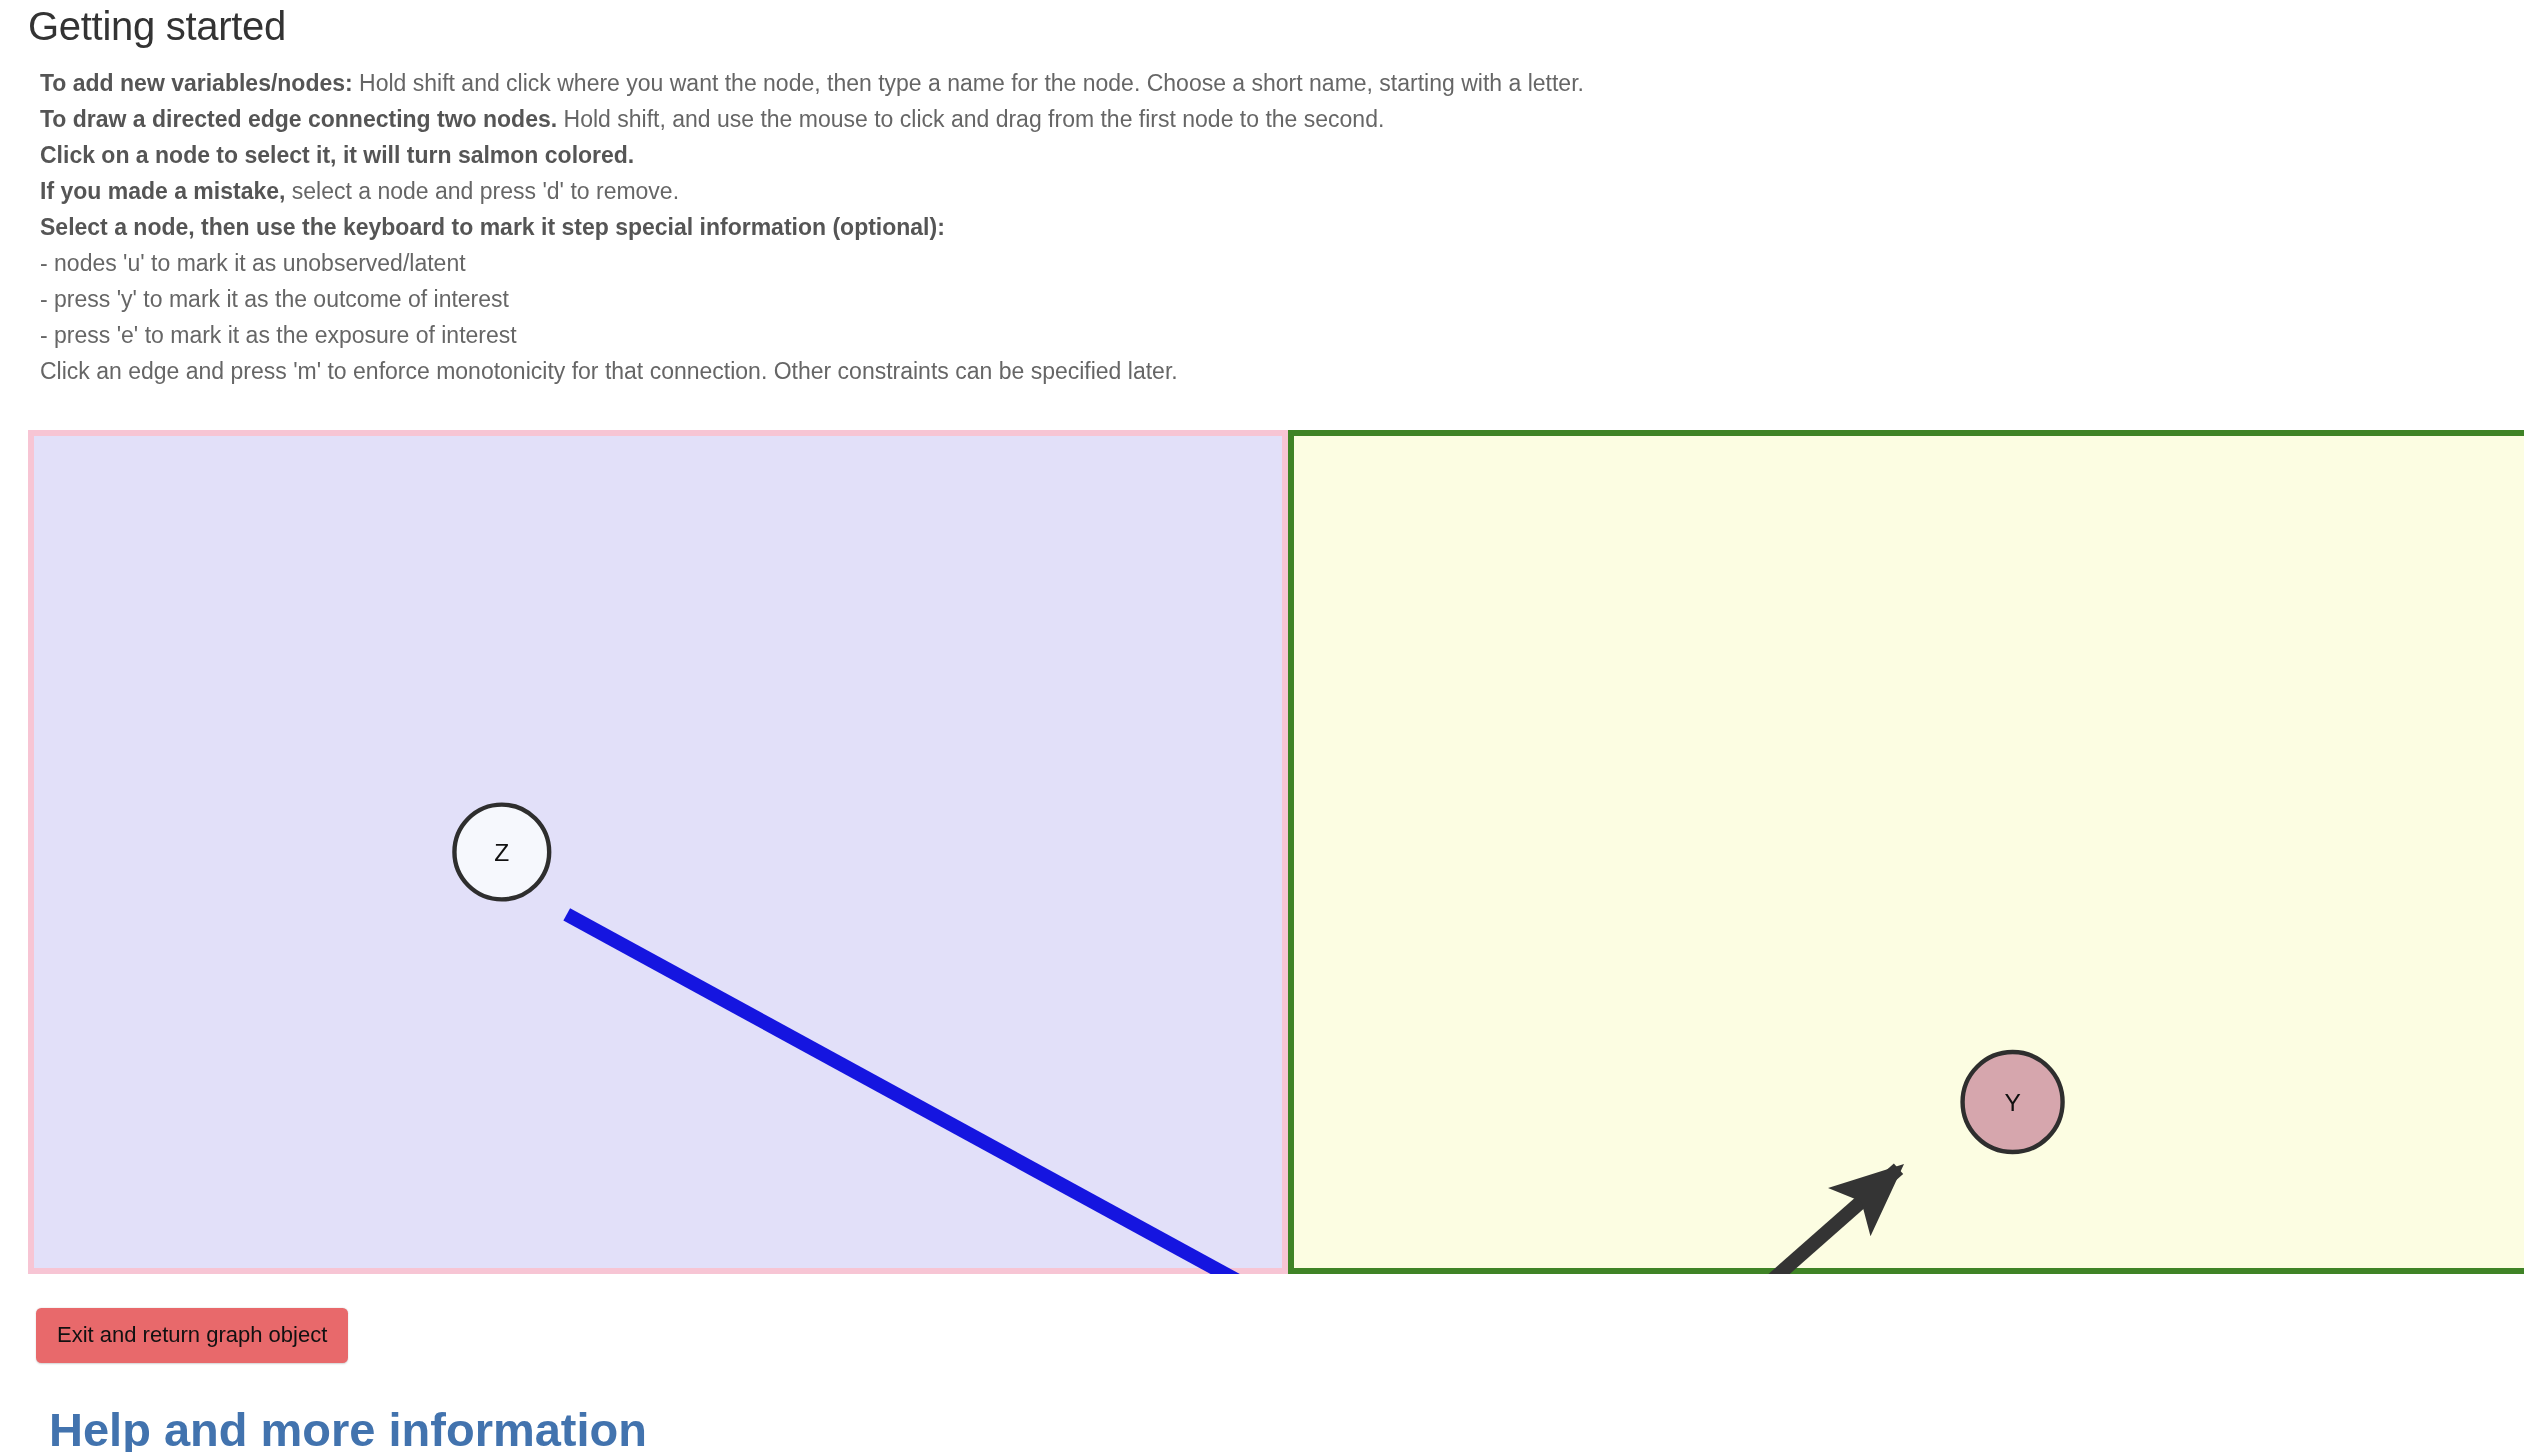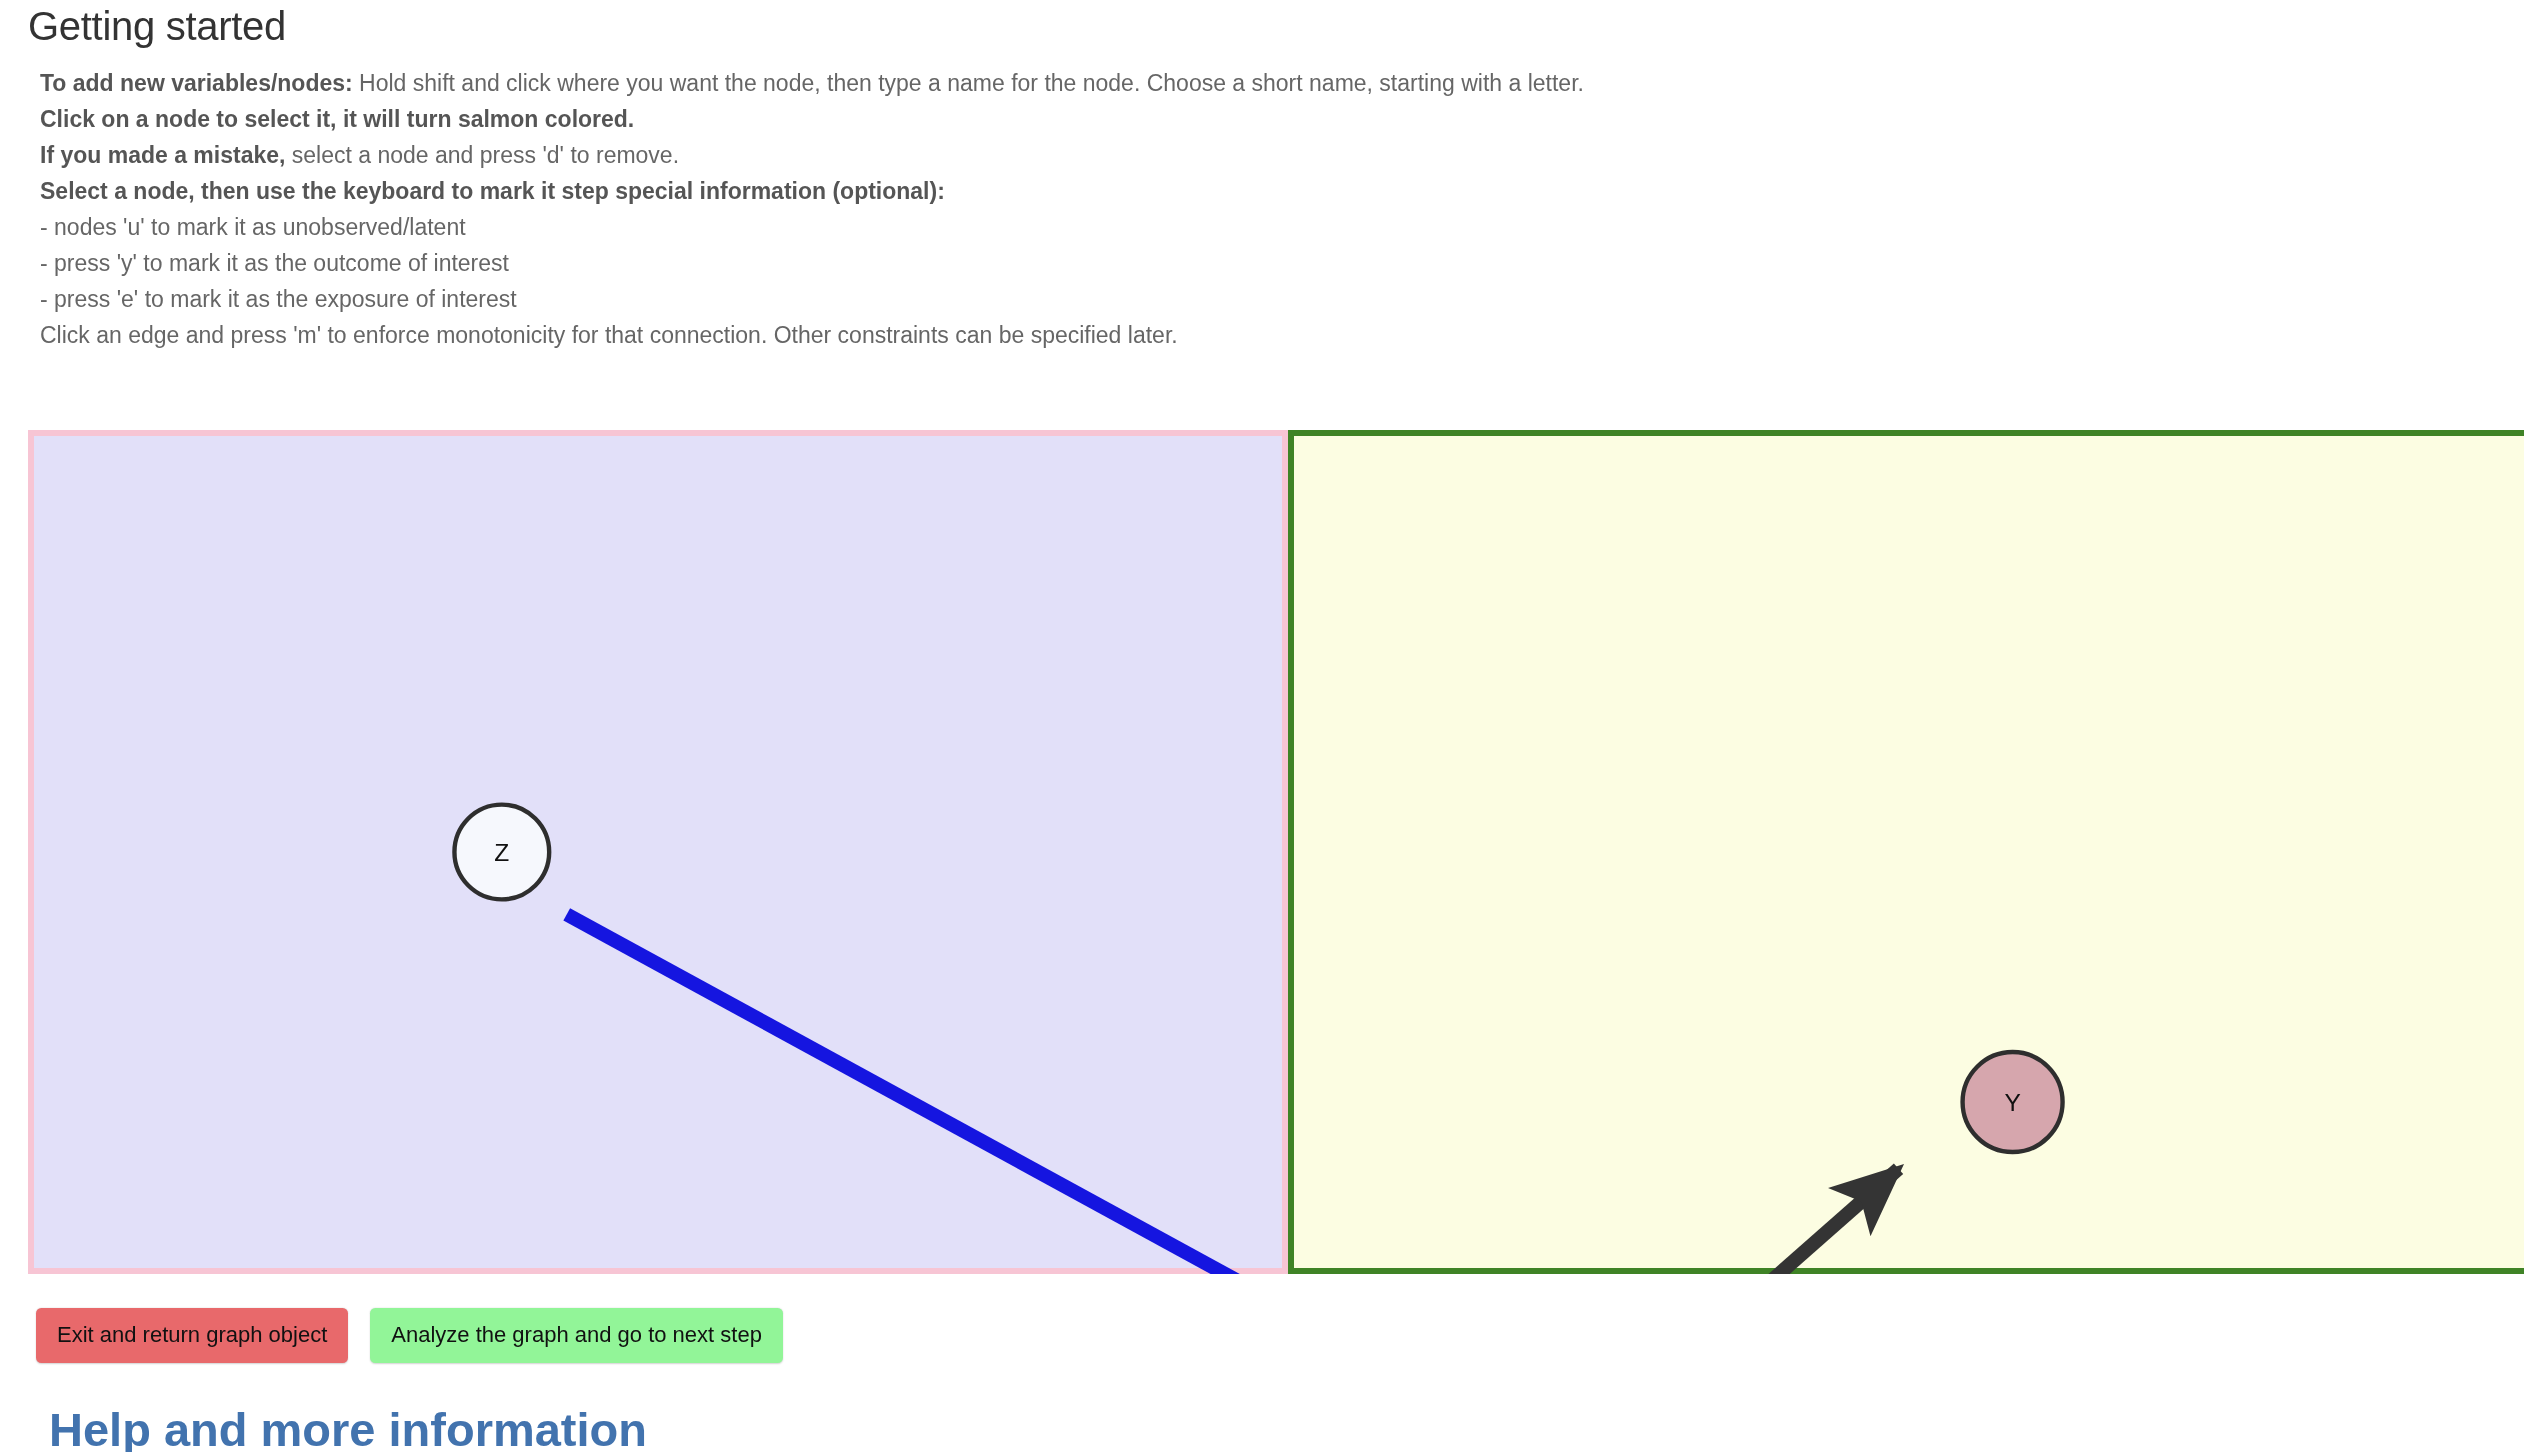--- a/index.html
+++ b/index.html
@@ -151,20 +151,23 @@
 <div class="page">
 
   <div class="instructions-block">
     <h1 class="page-title">Getting started</h1>
 
     <div class="instr-list">
       <div class="instr-line">
         <span class="lead">To add new variables/nodes:</span><span> Hold shift and click where you want the node, then type a name for the node. Choose a short name, starting with a letter.</span>
       </div>
       <div class="instr-line">
+        <span class="lead">To draw a directed edge connecting two nodes.</span><span> Hold shift, and use the mouse to click and drag from the first node to the second.</span>
+      </div>
+      <div class="instr-line">
         <span class="lead">Click on a node to select it, it will turn salmon colored.</span><span></span>
       </div>
       <div class="instr-line">
         <span class="lead">If you made a mistake,</span><span> select a node and press 'd' to remove.</span>
       </div>
       <div class="instr-line">
         <span class="lead">Select a node, then use the keyboard to mark it step special information (optional):</span><span></span>
       </div>
       <div class="instr-line">
         <span class="lead"></span><span>- nodes 'u' to mark it as unobserved/latent</span>
@@ -212,19 +215,18 @@
 
       <g>
         <circle cx="2262" cy="766" r="57" fill="#d6a6ad" stroke="#2e2e2e" stroke-width="5"></circle>
         <text class="node-label" x="2262" y="767">Y</text>
       </g>
     </svg>
   </div>
 
   <div class="button-row">
     <button class="action-button btn-exit">Exit and return graph object</button>
-    <button class="action-button btn-analyze">Analyze the graph and go to next step</button>
   </div>
 
   <h2 class="help-heading">Help and more information</h2>
 
 </div>
 
 
 </body></html>

